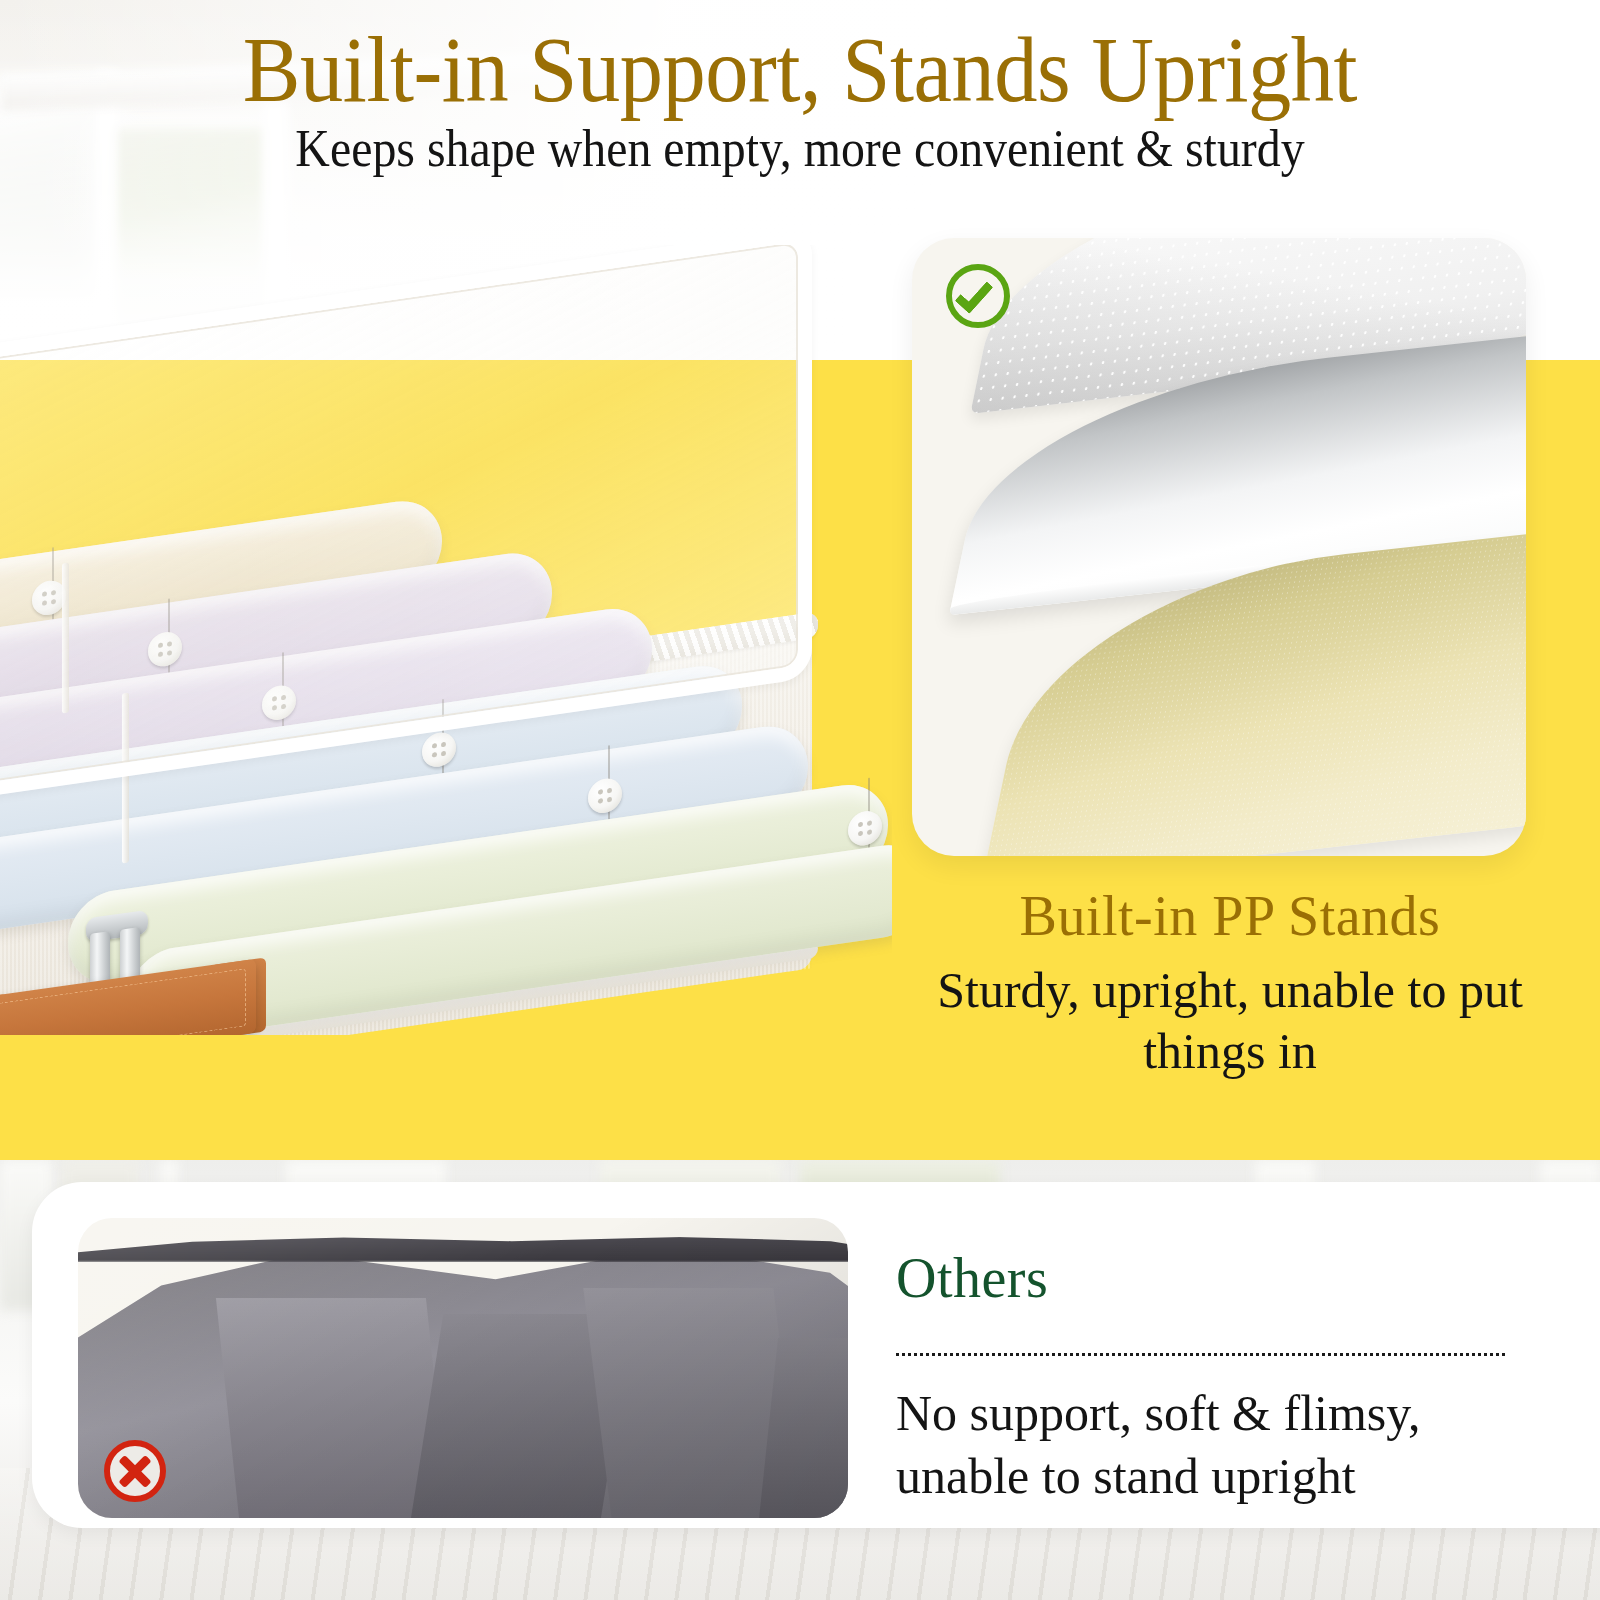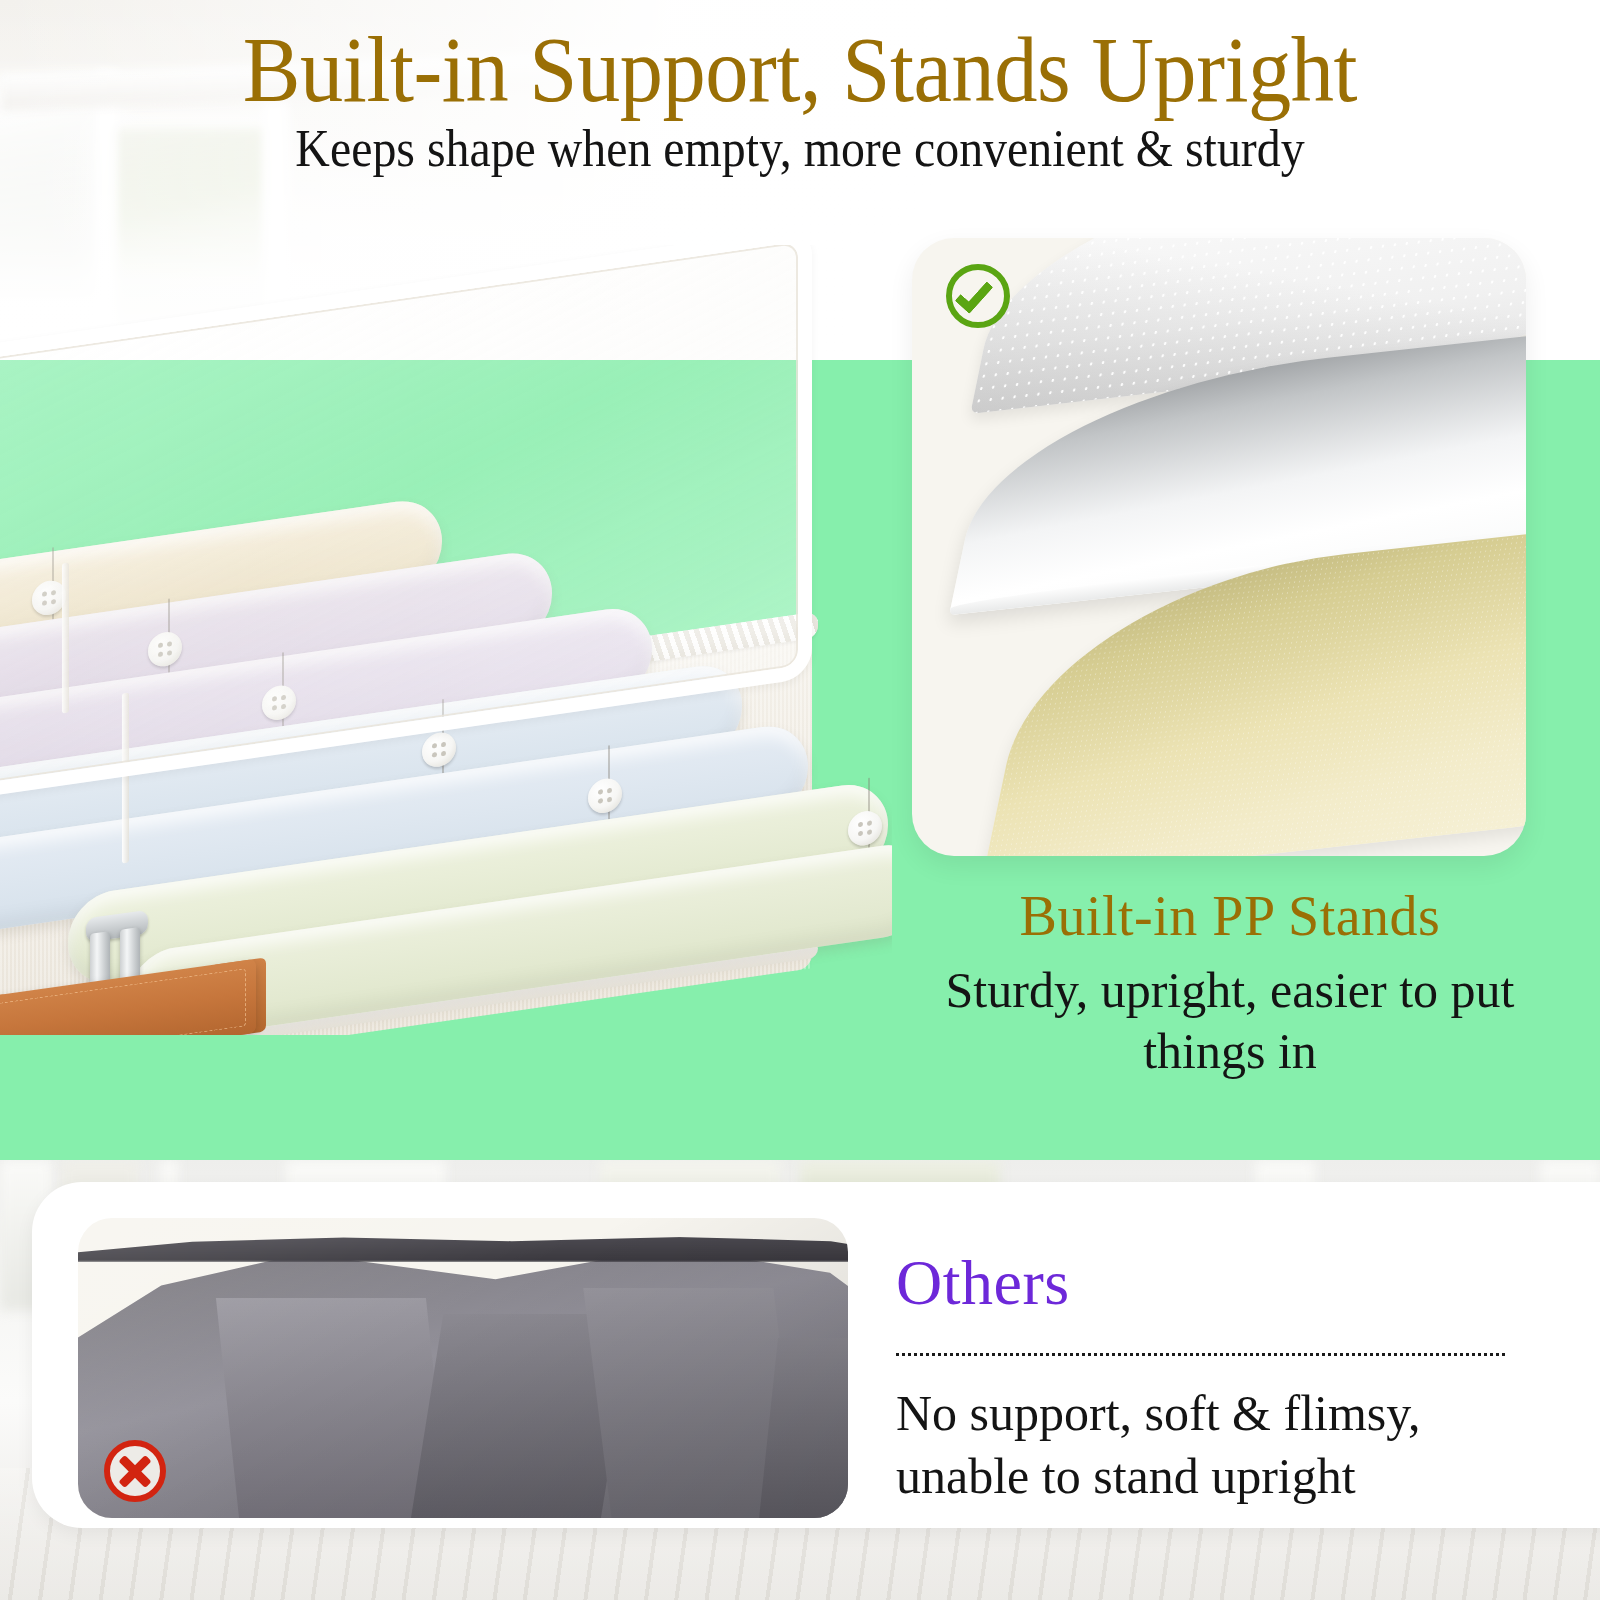--- a/index.html
+++ b/index.html
@@ -8,21 +8,21 @@
     overflow: hidden;
     background: #ffffff;
     font-family: "Liberation Serif", "DejaVu Serif", serif;
   }
 
   #page { position: relative; width: 1600px; height: 1600px; background: #fff; }
 
   
   .top-section {
     position: absolute; left: 0; top: 0; width: 1600px; height: 1160px;
-    background: #86efac; overflow: hidden;
+    background: #fde047; overflow: hidden;
   }
   
   .room-bg {
     position: absolute; left: 0; top: 0; width: 1600px; height: 360px;
     overflow: hidden;
   }
   .room-bg .wall {
     position: absolute; inset: 0;
     background:
       linear-gradient(180deg,#f3f1ed 0%, #f7f6f3 35%, #fdfcfb 72%, #ffffff 100%);
@@ -372,21 +372,21 @@
   }
   .badge-x .b1, .badge-x .b2 {
     position:absolute; left: 6px; top: 21px; width: 38px; height: 9px;
     background: #d22410; border-radius: 3px;
   }
   .badge-x .b1 { transform: rotate(45deg); }
   .badge-x .b2 { transform: rotate(-45deg); }
 
   .others-title {
     position: absolute; left: 896px; top: 1246px;
-    font-size: 64px; color: #6d28d9; letter-spacing: .5px;
+    font-size: 56px; color: #14532d; letter-spacing: .5px;
   }
   .others-rule {
     position: absolute; left: 896px; top: 1352px; width: 610px; height: 5px;
     background-image: repeating-linear-gradient(90deg, #1a1a1a 0 3px, rgba(0,0,0,0) 3px 6px);
     background-size: 6px 3px; background-repeat: repeat-x;
     background-position: 0 1px;
   }
   .others-desc {
     position: absolute; left: 896px; top: 1382px; width: 640px;
     font-size: 50px; line-height: 1.26; color: #141414;
@@ -487,21 +487,21 @@
       <div class="layer pp-board">
         <div class="edge"></div>
       </div>
       <div class="layer fabric-bottom"></div>
       <div class="badge-check">
         <div class="tick"></div>
       </div>
     </div>
 
     <div class="pp-title">Built-in PP Stands</div>
-    <div class="pp-desc">Sturdy, upright, easier to put things in</div>
+    <div class="pp-desc">Sturdy, upright, unable to put things in</div>
   </div>
 
   <div class="bottom-section">
     <div class="room-bg2">
       <div class="wall2"></div>
       <div class="pane p1"></div>
       <div class="pane p2"></div>
       <div class="pane p3"></div>
       <div class="pane p4"></div>
       <div class="pane p5"></div>

